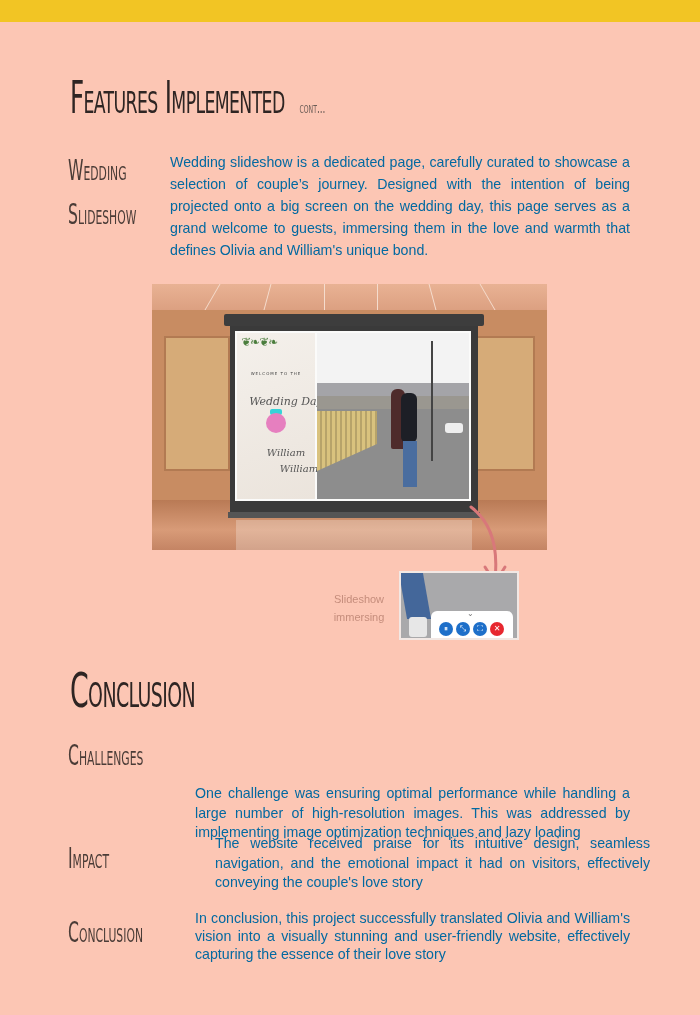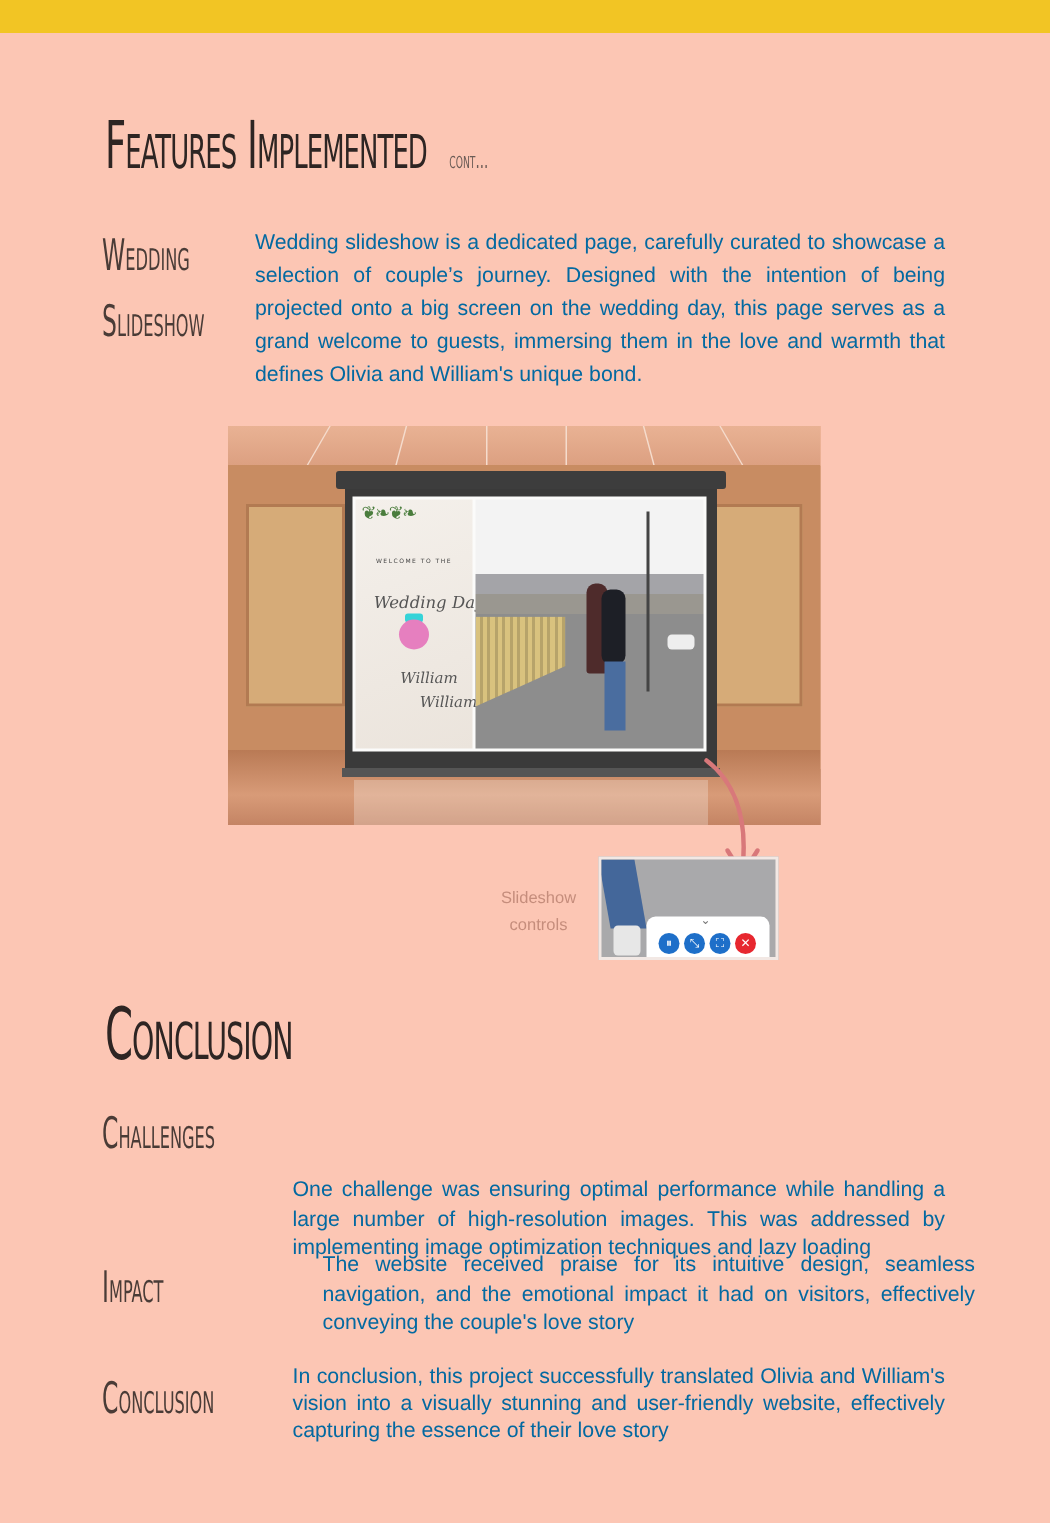--- a/index.html
+++ b/index.html
@@ -180,21 +180,21 @@
   </div>
   <div class="screen-base"></div>
   <div class="reflection"></div>
 </div>
 
 <svg class="arrow" viewBox="0 0 60 85">
   <path d="M6 2 C 22 14, 34 36, 30 74" fill="none" stroke="#d8787a" stroke-width="3" stroke-linecap="round"></path>
   <path d="M20 62 L30 78 L40 62" fill="none" stroke="#d8787a" stroke-width="3" stroke-linecap="round" stroke-linejoin="round"></path>
 </svg>
 
-<div class="caption">Slideshow controls</div>
+<div class="caption">Slideshow immersing</div>
 
 <div class="controls-shot">
   <div class="jeans"></div>
   <div class="shoe"></div>
   <div class="ctrl-panel">
     <span class="ctrl-chevron">⌄</span>
     <span class="ctrl-btn b1">⏸</span>
     <span class="ctrl-btn b2">⤡</span>
     <span class="ctrl-btn b3">⛶</span>
     <span class="ctrl-btn b4">✕</span>

